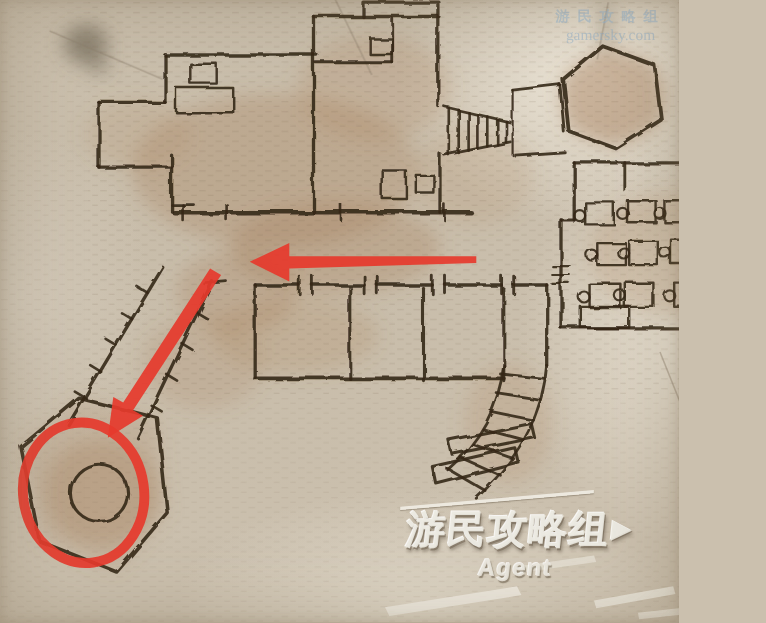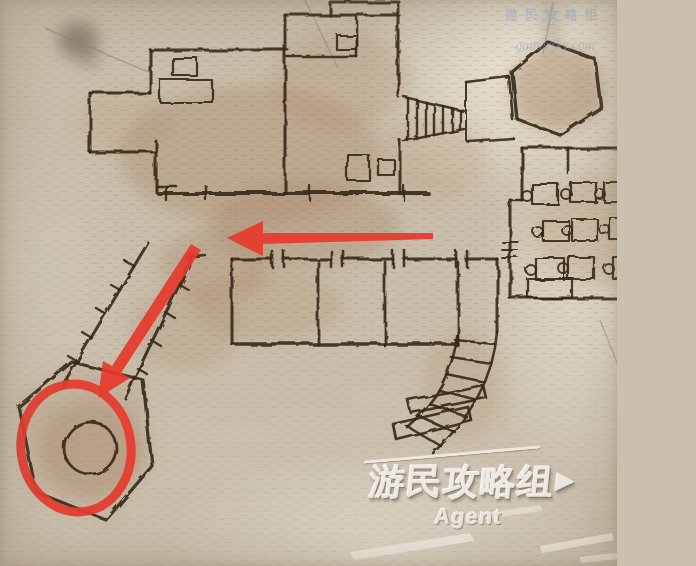--- a/index.html
+++ b/index.html
@@ -15,21 +15,21 @@
     font-family:"Liberation Sans", sans-serif;
   }
   .stage::after{
     content:"";position:absolute;inset:0;pointer-events:none;
     box-shadow:inset 0 0 70px rgba(115,96,70,.35), inset 0 0 12px rgba(115,96,70,.25);
   }
   svg.plan{position:absolute;left:0;top:0;}
   
   .wm-top{position:absolute;top:6px;right:12px;text-align:center;pointer-events:none;}
   .wm-top-cn{font-size:13px;letter-spacing:7px;color:rgba(148,180,207,.55);font-weight:bold;}
-  .wm-top-script{font-family:"Liberation Serif", serif;font-style:italic;font-size:14px;color:rgba(138,172,202,.5);margin-top:14px;}
+  .wm-top-script{font-family:"Liberation Serif", serif;font-size:14px;color:rgba(138,172,202,.5);margin-top:1px;}
   
   .wm-bottom{position:absolute;right:44px;bottom:36px;text-align:center;pointer-events:none;transform:skewX(-6deg);}
   .wm-swoosh{position:absolute;left:-8px;top:-9px;width:175px;height:3px;
     background:rgba(245,242,235,.8);transform:rotate(-5deg);
     box-shadow:0 1px 1px rgba(110,98,80,.5);}
   .wm-cn{font-size:36px;font-weight:bold;line-height:1.1;letter-spacing:1px;
     color:rgba(236,233,225,.92);
     text-shadow:-1px -1px 0 rgba(255,255,255,.85), 1px 1px 0 rgba(122,110,92,.7), 2px 3px 3px rgba(88,78,62,.45);}
   .wm-cn .flag{font-size:22px;vertical-align:6px;margin-left:2px;}
   .wm-agent{font-size:22px;font-weight:bold;letter-spacing:1px;margin-top:2px;

